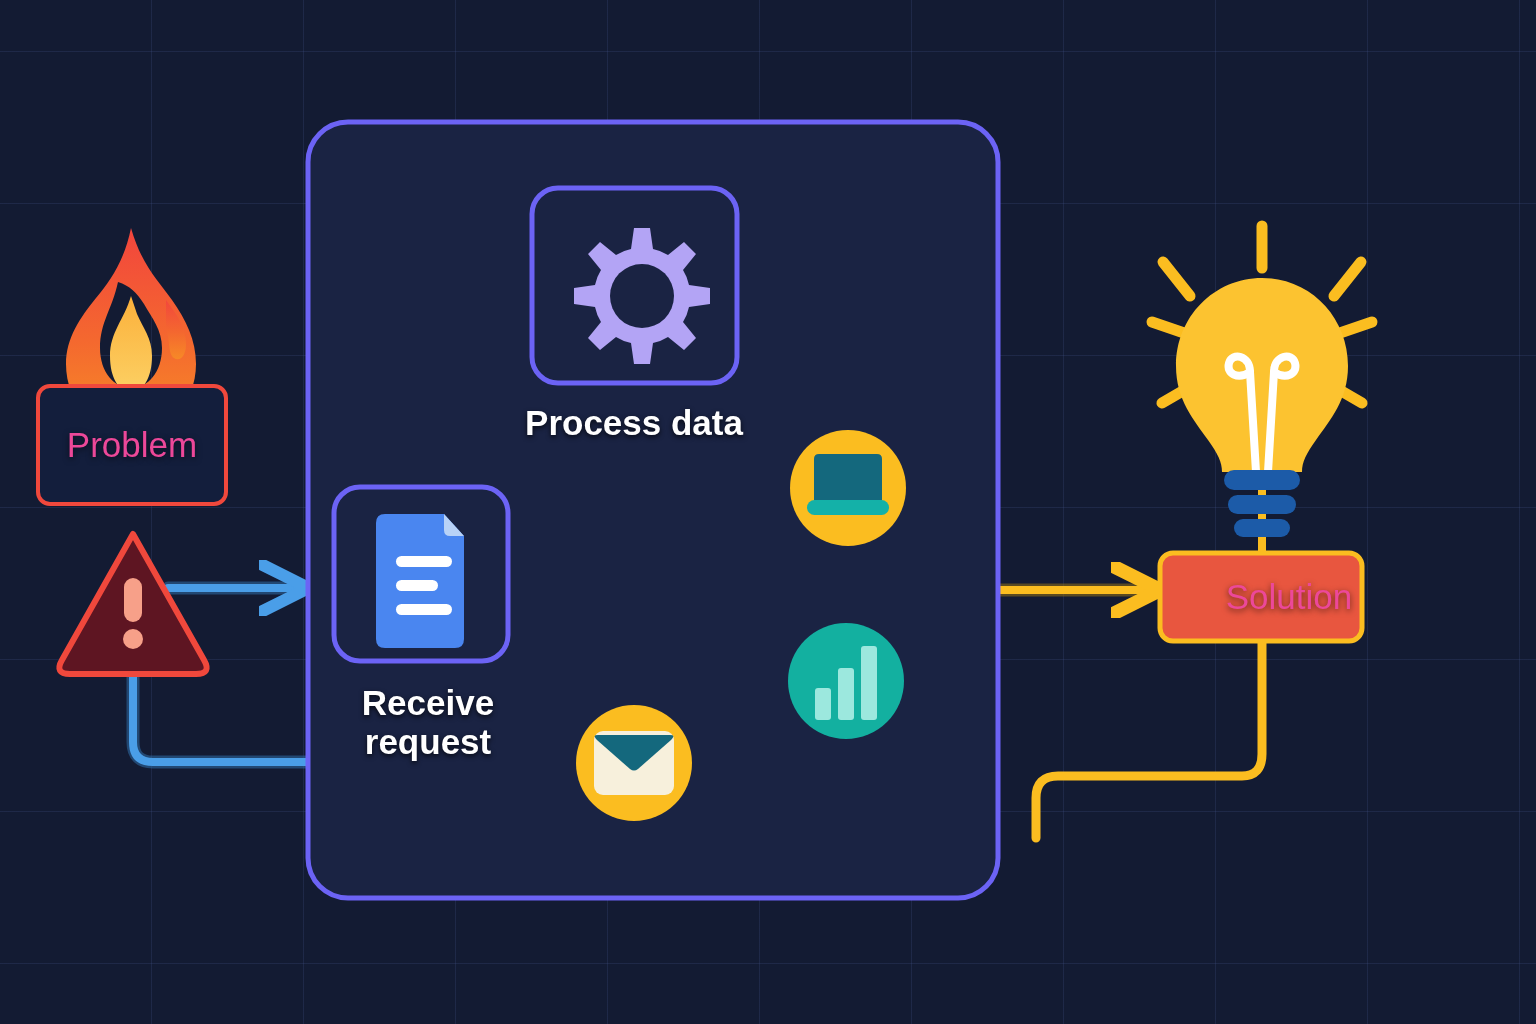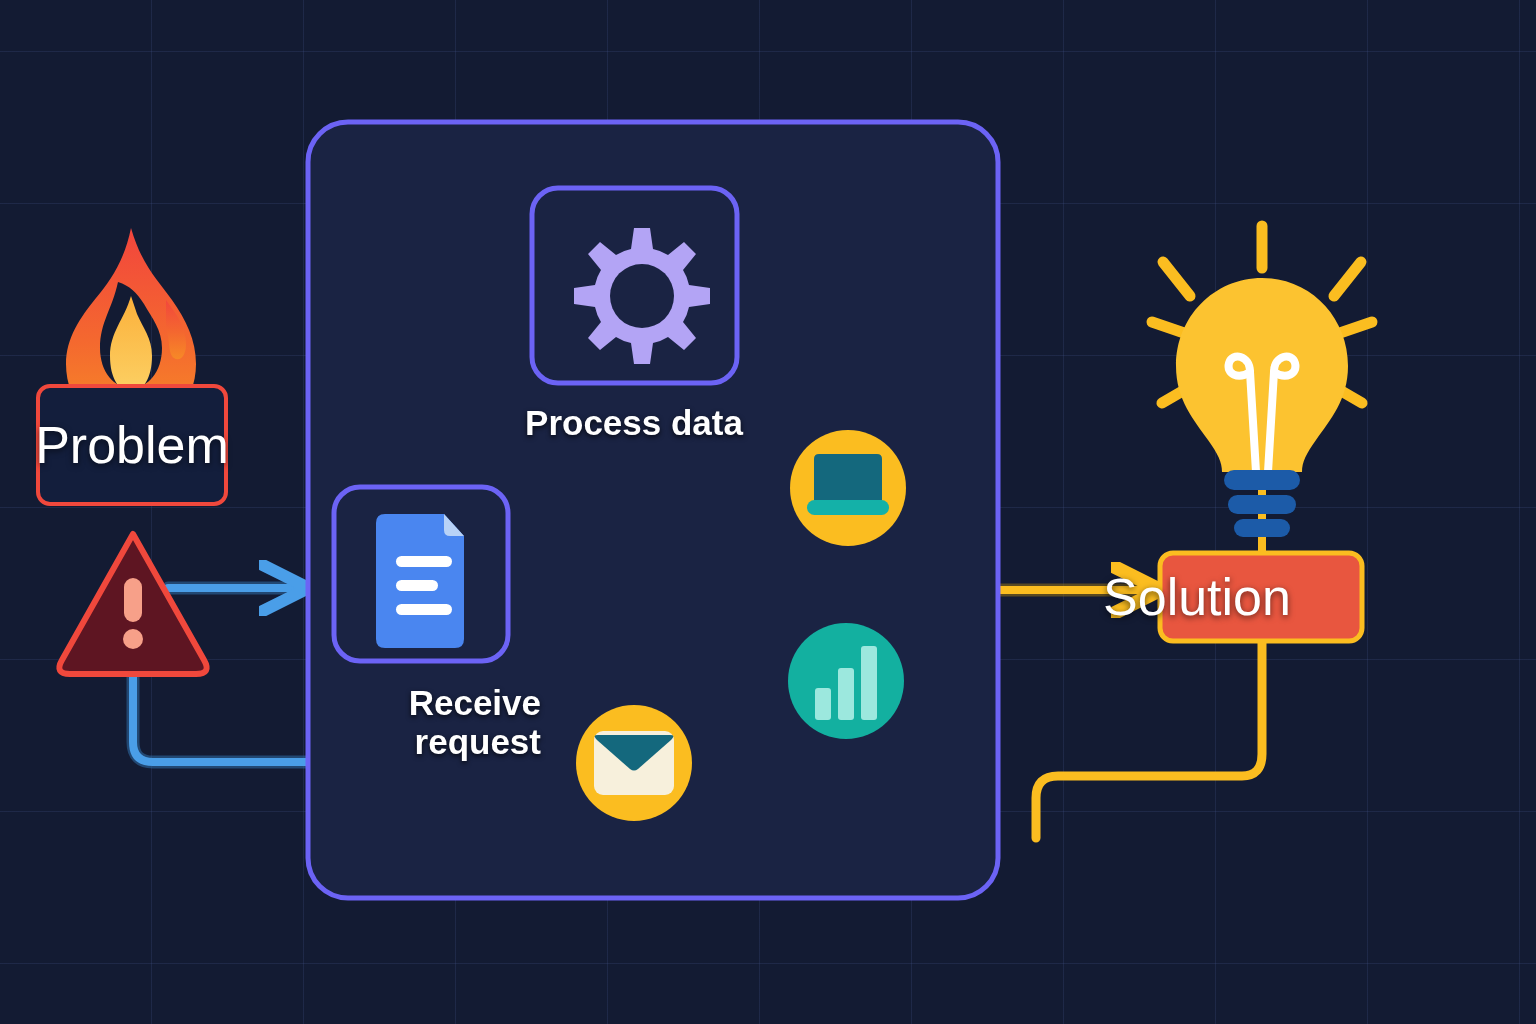--- a/index.html
+++ b/index.html
@@ -39,22 +39,22 @@
     text-shadow:0 2px 5px rgba(0,0,0,0.75);
     white-space:pre-line;
     pointer-events:none;
   }
   .lbl-node{ font-size:35px; font-weight:700; }
   .boxlabel{
     position:absolute;
     display:flex;
     align-items:center;
     justify-content:center;
-    color:#ffffff;
-    font-size:52px;
+    color:#ec4899;
+    font-size:35px;
     font-weight:400;
     text-shadow:0 2px 6px rgba(0,0,0,0.6);
   }
 </style>
 </head>
 <body>
 
 <div id="stage">
   <div id="grid"></div>
 
@@ -255,19 +255,19 @@
       </g>
     </g>
 
     <g>
       <rect x="1160" y="553" width="202" height="88" rx="13" ry="13" fill="#e8563f" stroke="#fbbd20" stroke-width="5"></rect>
     </g>
   </svg>
 
   <div class="boxlabel" style="left:38px; top:386px; width:188px; height:118px;">Problem</div>
 
-  <div class="lbl lbl-node" style="left:301px; top:683px; width:240px;text-align:right;">Receive
+  <div class="lbl lbl-node" style="left:308px; top:683px; width:240px;">Receive
 request</div>
 
   <div class="lbl lbl-node" style="left:509px; top:403px; width:250px;">Process data</div>
 
-  <div class="boxlabel" style="left:1096px; top:553px; width:202px; height:88px;">Solution</div>
+  <div class="boxlabel" style="left:1188px; top:553px; width:202px; height:88px;">Solution</div>
 </div>
 
 </body></html>

